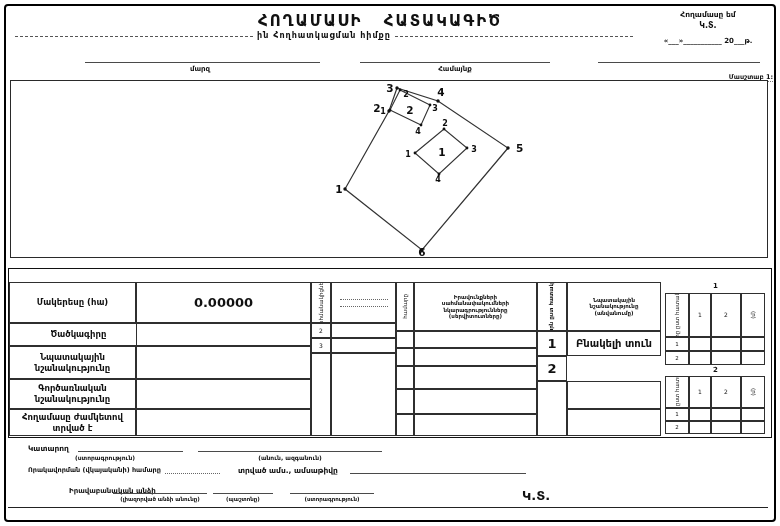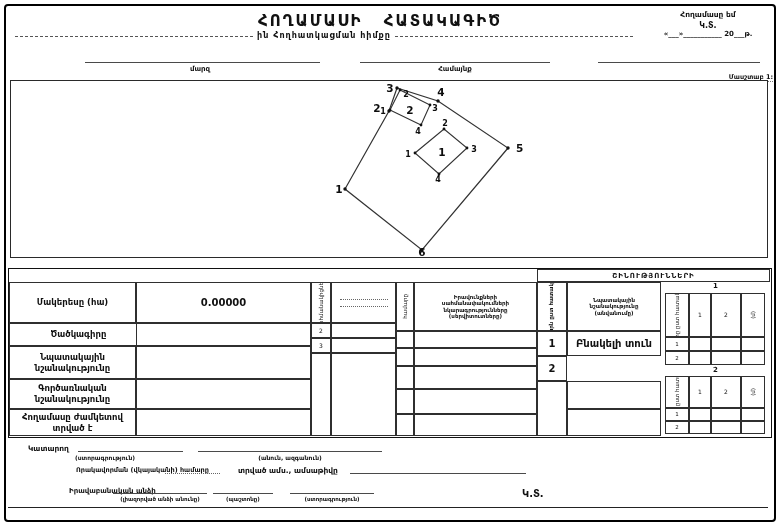--- a/index.html
+++ b/index.html
@@ -8,21 +8,21 @@
   .frame{position:absolute;left:4px;top:4px;width:768px;height:514px;border:2px solid #000;border-radius:4px;}
   .b{font-weight:bold;}
   .ctr{text-align:center;}
   .fs55{font-size:5.5px;line-height:1.15;}
   .fs6{font-size:6px;line-height:1.2;}
   .fs65{font-size:6.5px;}
   .fs7{font-size:7px;}
   .fs75{font-size:7.5px;}
   .fs8{font-size:8px;}
   .fs85{font-size:8.5px;line-height:1.25;}
-  .fs9{font-size:10px;}
+  .fs9{font-size:13px;}
   .fs10{font-size:10px;}
   .fs13{font-size:15px;}
   .uline{position:absolute;border-bottom:1.4px solid #4a4a4a;height:0;}
   .dotline{position:absolute;border-bottom:1.2px dotted #666;height:0;}
   .dashline{flex:1;border-top:1.2px dashed #555;height:0;margin-top:5px;}
   .subtitle-row{position:absolute;left:15px;top:31px;width:618px;display:flex;}
   .mapbox{position:absolute;left:10px;top:80px;width:758px;height:178px;border:1.5px solid #2a2a2a;box-sizing:border-box;background:#fff;}
   .table{position:absolute;left:8px;top:268px;width:764px;height:170px;border:1.5px solid #111;box-sizing:border-box;background:#fff;}
   .cell{position:absolute;border:1px solid #2f2f2f;box-sizing:border-box;display:flex;align-items:center;justify-content:center;text-align:center;overflow:hidden;background:#fff;}
   .vtext{writing-mode:vertical-rl;transform:rotate(180deg);white-space:nowrap;}
@@ -41,21 +41,21 @@
 
   <div class="subtitle-row">
     <div class="dashline" style="max-width:262px;"></div>
     <div class="b fs8" style="padding:0 4px;letter-spacing:1px;">ին Հողհատկացման հիմքը</div>
     <div class="dashline"></div>
   </div>
 
   <div class="abs ctr" style="left:646px;top:10px;width:124px;">
     <div class="b fs75">Հողամասը եմ</div>
     <div class="b fs8" style="margin-top:2px;">Կ.Տ.</div>
-    <div class="b fs7" style="margin-top:0;white-space:nowrap;">«___»___________ 20___թ.</div>
+    <div class="b fs7" style="margin-top:7px;white-space:nowrap;">«___»___________ 20___թ.</div>
   </div>
 
   <div class="uline" style="left:85px;top:62px;width:235px;"></div>
   <div class="abs b ctr fs7" style="left:155px;top:65px;width:90px;">մարզ</div>
 
   <div class="uline" style="left:360px;top:62px;width:190px;"></div>
   <div class="abs b ctr fs7" style="left:410px;top:65px;width:90px;">Համայնք</div>
 
   <div class="uline" style="left:598px;top:62px;width:162px;"></div>
   <div class="abs b ctr fs7" style="left:605px;top:72px;width:90px;margin-top:22px;">հասցե</div>
@@ -101,21 +101,20 @@
       <text class="cl" x="397" y="76" text-anchor="middle">1</text>
       <text class="cl" x="434" y="45" text-anchor="middle">2</text>
       <text class="cl" x="463" y="71" text-anchor="middle">3</text>
       <text class="cl" x="427" y="101" text-anchor="middle">4</text>
       <text class="cc" x="431" y="75" text-anchor="middle">1</text>
     </svg>
   </div>
 
   <div class="table">
 
-    <div class="cell b fs7" style="left:528px;top:0;width:233px;height:13px;letter-spacing:1px;">ՇԻՆՈՒԹՅՈՒՆՆԵՐԻ</div>
 
     <div class="cell b fs85" style="left:0;top:13px;width:127px;height:41px;">Մակերեսը (հա)</div>
     <div class="cell b fs85" style="left:0;top:54px;width:139px;height:23px;">Ծածկագիրը</div>
     <div class="cell b fs85" style="left:0;top:77px;width:127px;height:33px;padding:0 6px;">Նպատակային նշանակությունը</div>
     <div class="cell b fs85" style="left:0;top:110px;width:127px;height:30px;padding:7px 6px;">Գործառնական նշանակությունը</div>
     <div class="cell b fs85" style="left:0;top:140px;width:127px;height:27px;padding:0 6px;">Հողամասը ժամկետով տրված է</div>
 
     <div class="cell b fs9" style="left:127px;top:13px;width:175px;height:41px;">0.00000</div>
     <div class="cell" style="left:127px;top:54px;width:175px;height:23px;"></div>
     <div class="cell" style="left:127px;top:77px;width:175px;height:33px;"></div>
@@ -214,21 +213,21 @@
       <div class="cell" style="left:76px;top:45px;width:24px;height:13px;"></div>
     </div>
   </div>
 
   <div class="abs b fs75" style="left:28px;top:444px;">Կատարող</div>
   <div class="uline" style="left:78px;top:451px;width:105px;"></div>
   <div class="abs b ctr fs6" style="left:55px;top:454px;width:100px;">(ստորագրություն)</div>
   <div class="uline" style="left:198px;top:451px;width:184px;"></div>
   <div class="abs b ctr fs6" style="left:240px;top:454px;width:100px;">(անուն, ազգանուն)</div>
 
-  <div class="abs b fs65" style="left:28px;top:466px;margin-left:48px;">Որակավորման (վկայականի) համարը</div>
+  <div class="abs b fs65" style="left:28px;top:466px;">Որակավորման (վկայականի) համարը</div>
   <div class="dotline" style="left:165px;top:473px;width:55px;"></div>
   <div class="abs b fs75" style="left:238px;top:466px;">տրված ամս., ամսաթիվը</div>
   <div class="uline" style="left:350px;top:473px;width:176px;border-bottom-width:1px;"></div>
 
   <div class="abs b fs7" style="left:28px;top:487px;padding-left:41px;">Իրավաբանական անձի</div>
   <div class="uline" style="left:113px;top:493px;width:94px;"></div>
   <div class="abs b ctr fs55" style="left:110px;top:496px;width:100px;">(լիազորված անձի անունը)</div>
   <div class="uline" style="left:213px;top:493px;width:60px;"></div>
   <div class="abs b ctr fs55" style="left:203px;top:496px;width:80px;">(պաշտոնը)</div>
   <div class="uline" style="left:290px;top:493px;width:84px;"></div>

